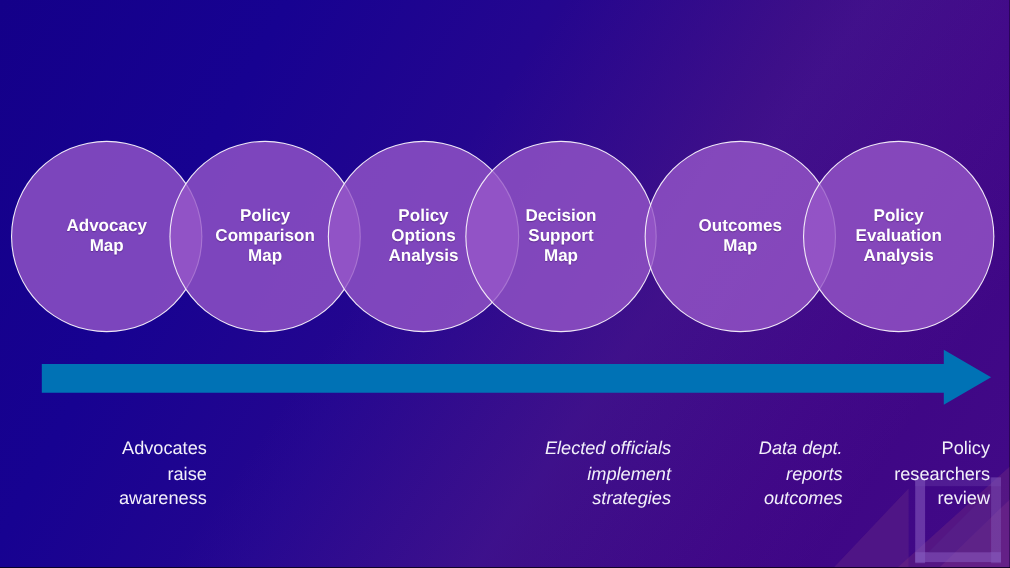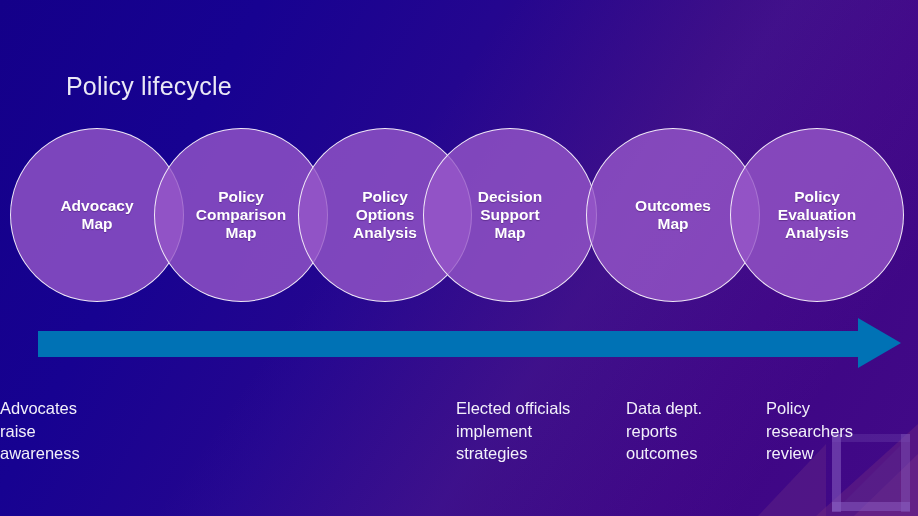--- a/index.html
+++ b/index.html
@@ -100,21 +100,21 @@
   .captions {
     position: absolute;
     left: 0;
     top: 374px;
     width: 918px;
     height: 80px;
   }
   .caption {
     position: absolute;
     top: 0;
-    text-align: left;
+    text-align: right;
     color: #f2f0fa;
     font-size: 16.5px;
     line-height: 1.38;
     white-space: pre-line;
   }
 </style>
 </head>
 <body>
 
 <div id="slide">
@@ -125,21 +125,20 @@
     <polygon points="0,110 68,110 68,38" fill="#6a2a86" opacity="0.42"></polygon>
     <polygon points="58,110 160,110 160,18" fill="#7a3080" opacity="0.38"></polygon>
     <polygon points="96,110 160,110 160,48" fill="#8a3a8c" opacity="0.30"></polygon>
     <rect x="74" y="28" width="9" height="78" fill="#8d63c4" opacity="0.55"></rect>
     <rect x="74" y="96" width="78" height="9" fill="#8d63c4" opacity="0.55"></rect>
     <rect x="143" y="28" width="9" height="78" fill="#8d63c4" opacity="0.40"></rect>
     <rect x="74" y="28" width="78" height="8" fill="#7b54b5" opacity="0.30"></rect>
     <polygon points="86,96 142,40 142,96" fill="#5a2a8e" opacity="0.45"></polygon>
   </svg>
 
-  <div class="slide-title">Policy lifecycle</div>
 
   <div class="venn">
     <div class="circle" style="left:10px;">
       <span class="circle-label">Advocacy
 Map</span>
     </div>
     <div class="circle" style="left:154px;">
       <span class="circle-label">Policy
 Comparison
 Map</span>
@@ -170,26 +169,26 @@
       <polygon points="38,21 858,21 858,8 901,33 858,58 858,47 38,47" fill="#0072b5"></polygon>
     </svg>
   </div>
 
   <div class="captions">
     <div class="caption" style="left:0px; width:188px;">
       <span>Advocates
 raise
 awareness</span>
     </div>
-    <div class="caption" style="left:456px; width:178px;">
+    <div class="caption" style="left:432px; width:178px;font-style:italic;">
       <span>Elected officials
 implement
 strategies</span>
     </div>
-    <div class="caption" style="left:626px; width:140px;">
+    <div class="caption" style="left:626px; width:140px;font-style:italic;">
       <span>Data dept.
 reports
 outcomes</span>
     </div>
     <div class="caption" style="left:766px; width:134px;">
       <span>Policy
 researchers
 review</span>
     </div>
   </div>

